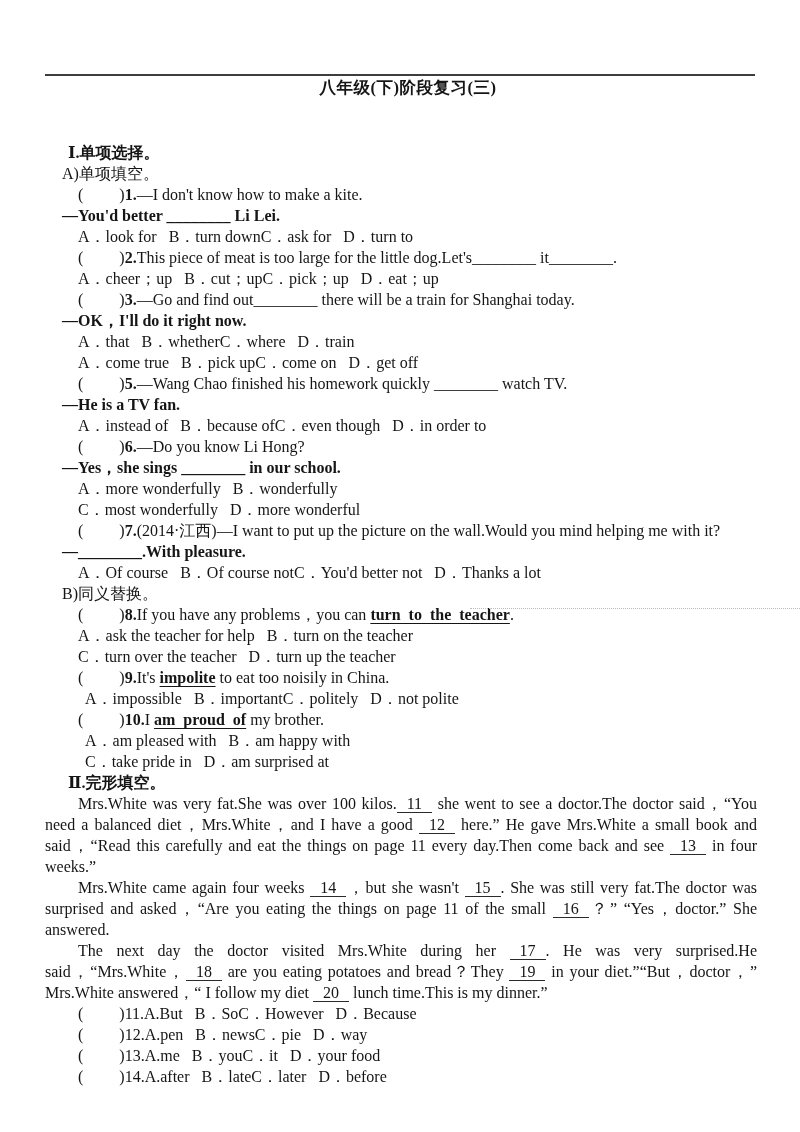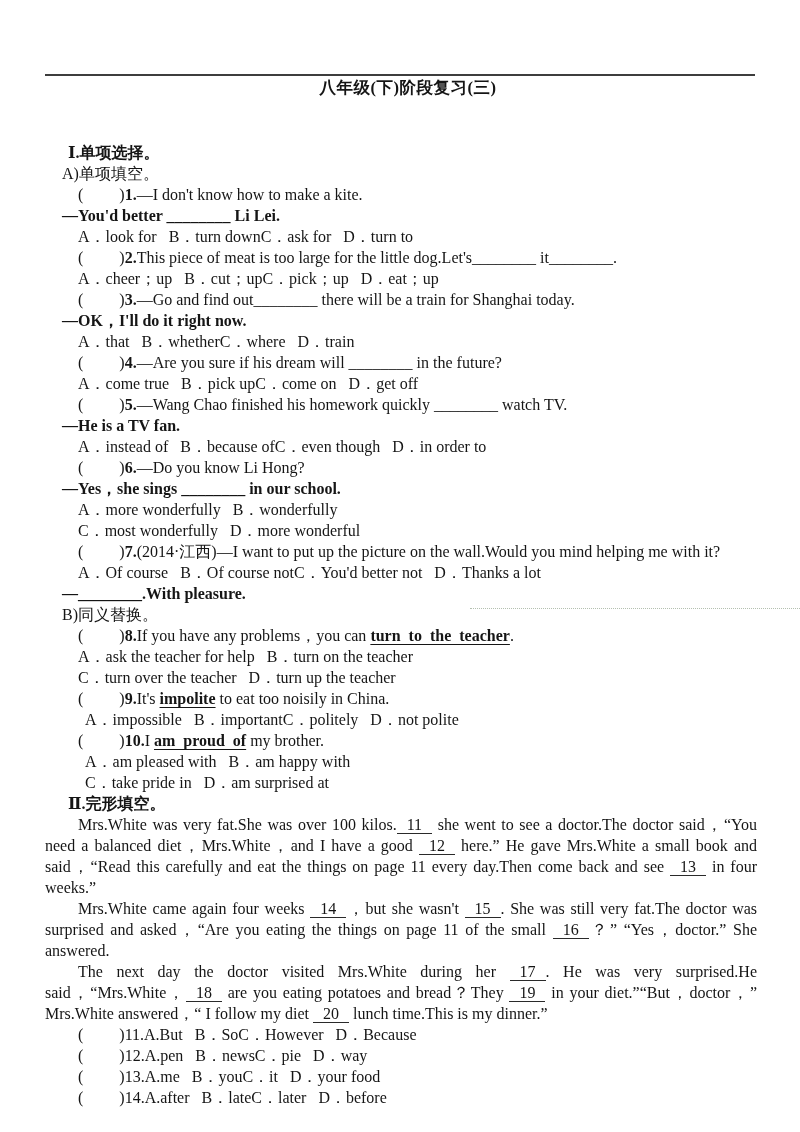--- a/index.html
+++ b/index.html
@@ -34,32 +34,31 @@
       <div class="line h1"><span class="b">Ⅰ.单项选择。</span></div>
       <div class="line sub"><span>A)单项填空。</span></div>
       <div class="line q"><span>(         )</span><span class="b">1.</span><span>—I don't know how to make a kite.</span></div>
       <div class="line dash"><span>—You'd better ________ Li Lei.</span></div>
       <div class="line q"><span>A．look for   B．turn downC．ask for   D．turn to</span></div>
       <div class="line q"><span>(         )</span><span class="b">2.</span><span>This piece of meat is too large for the little dog.Let's________ it________.</span></div>
       <div class="line q"><span>A．cheer；up   B．cut；upC．pick；up   D．eat；up</span></div>
       <div class="line q"><span>(         )</span><span class="b">3.</span><span>—Go and find out________ there will be a train for Shanghai today.</span></div>
       <div class="line dash"><span>—OK，I'll do it right now.</span></div>
       <div class="line q"><span>A．that   B．whetherC．where   D．train</span></div>
-      <div class="line q"><span>(         )</span><span class="b">4.</span><span>—Are you sure if his dream will ________ in the future?</span></div>
       <div class="line q"><span>A．come true   B．pick upC．come on   D．get off</span></div>
       <div class="line q"><span>(         )</span><span class="b">5.</span><span>—Wang Chao finished his homework quickly ________ watch TV.</span></div>
       <div class="line dash"><span>—He is a TV fan.</span></div>
       <div class="line q"><span>A．instead of   B．because ofC．even though   D．in order to</span></div>
       <div class="line q"><span>(         )</span><span class="b">6.</span><span>—Do you know Li Hong?</span></div>
       <div class="line dash"><span>—Yes，she sings ________ in our school.</span></div>
       <div class="line q"><span>A．more wonderfully   B．wonderfully</span></div>
       <div class="line q"><span>C．most wonderfully   D．more wonderful</span></div>
       <div class="line q"><span>(         )</span><span class="b">7.</span><span>(2014·江西)—I want to put up the picture on the wall.Would you mind helping me with it?</span></div>
+      <div class="line dash"><span>—________.With pleasure.</span></div>
       <div class="line q"><span>A．Of course   B．Of course notC．You'd better not   D．Thanks a lot</span></div>
-      <div class="line dash"><span>—________.With pleasure.</span></div>
       <div class="line sub"><span>B)同义替换。</span></div>
       <div class="line q"><span>(         )</span><span class="b">8.</span><span>If you have any problems，you can </span><span class="u">turn  to  the  teacher</span><span>.</span></div>
       <div class="line q"><span>A．ask the teacher for help   B．turn on the teacher</span></div>
       <div class="line q"><span>C．turn over the teacher   D．turn up the teacher</span></div>
       <div class="line q"><span>(         )</span><span class="b">9.</span><span>It's </span><span class="u">impolite</span><span> to eat too noisily in China.</span></div>
       <div class="line q2"><span>A．impossible   B．importantC．politely   D．not polite</span></div>
       <div class="line q"><span>(         )</span><span class="b">10.</span><span>I </span><span class="u">am  proud  of</span><span> my brother.</span></div>
       <div class="line q2"><span>A．am pleased with   B．am happy with</span></div>
       <div class="line q2"><span>C．take pride in   D．am surprised at</span></div>
       <div class="line h1"><span class="b">Ⅱ.完形填空。</span></div>

